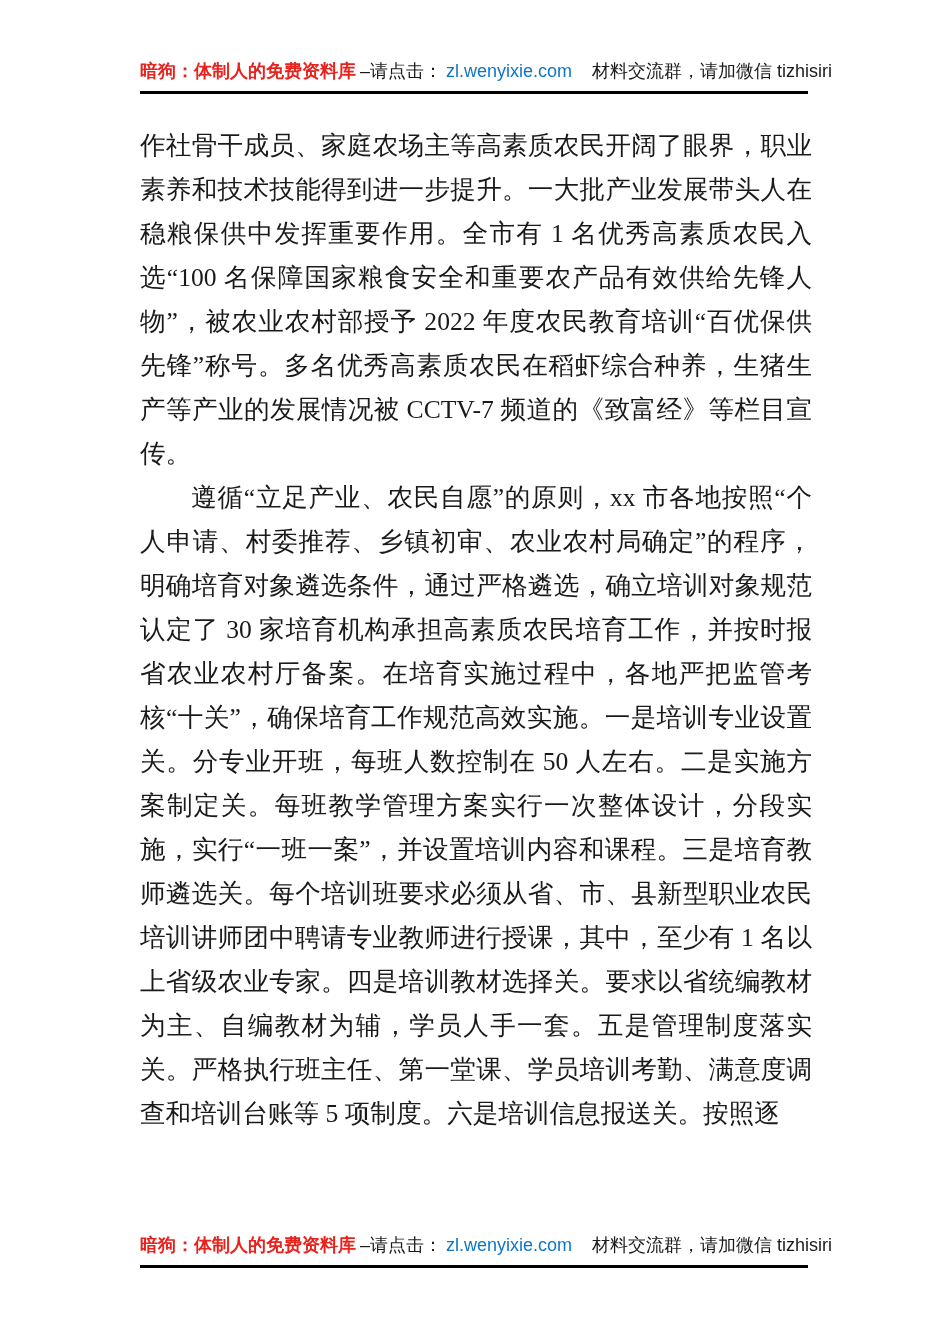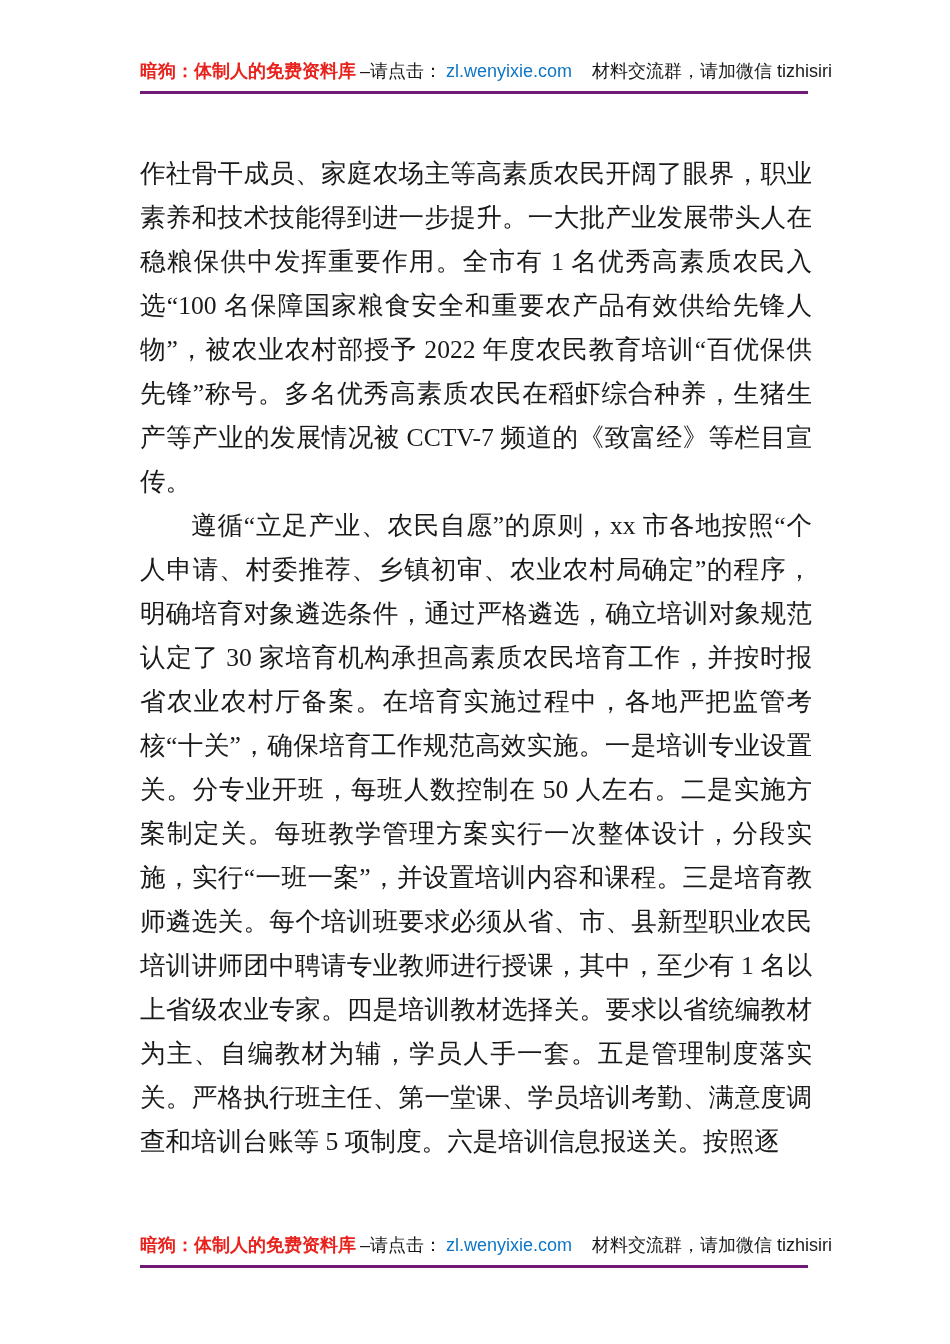--- a/index.html
+++ b/index.html
@@ -24,21 +24,21 @@
   .banner {
     position: absolute;
     left: 140px;
     width: 668px;
     text-align: center;
     white-space: nowrap;
     font-family: "Liberation Sans", "DejaVu Sans", sans-serif;
     font-size: 18px;
     line-height: 26px;
     padding-bottom: 7px;
-    border-bottom: 3px solid #701a75;
+    border-bottom: 3px solid #000000;
   }
   .banner-top { top: 58px; }
   .banner-bottom { top: 1232px; }
   .banner .brand {
     color: #e8231e;
     font-weight: bold;
     margin-right: 4px;
   }
   .banner .plain { color: #1a1a1a; }
   .banner .link {
@@ -58,21 +58,21 @@
     line-height: 44px;
     text-align: justify;
     text-justify: inter-ideograph;
     letter-spacing: 0;
   }
   .content p {
     margin: 0;
     padding: 0;
     text-indent: 2em;
   }
-  .content p.no-indent { text-indent: 0; margin-top: 28px; }
+  .content p.no-indent { text-indent: 0; }
   .content p.heading { font-weight: bold; }
 </style>
 </head>
 <body>
 
 <div class="page">
 
   <header class="banner banner-top">
     <span class="brand">暗狗：体制人的免费资料库</span><span class="plain">–请点击：</span><a class="link">zl.wenyixie.com</a><span class="plain contact">材料交流群，请加微信 tizhisiri</span>
   </header>

